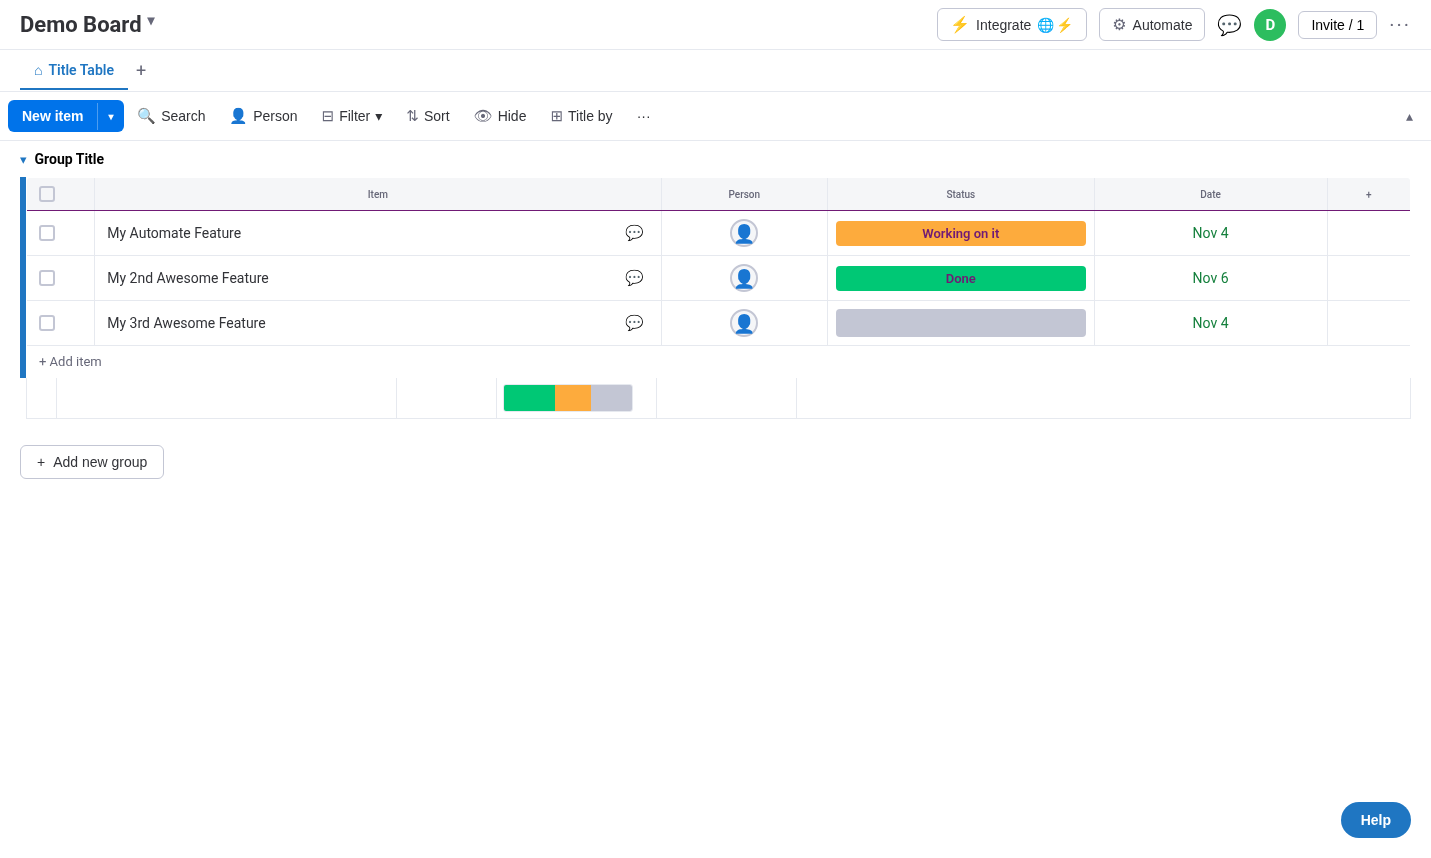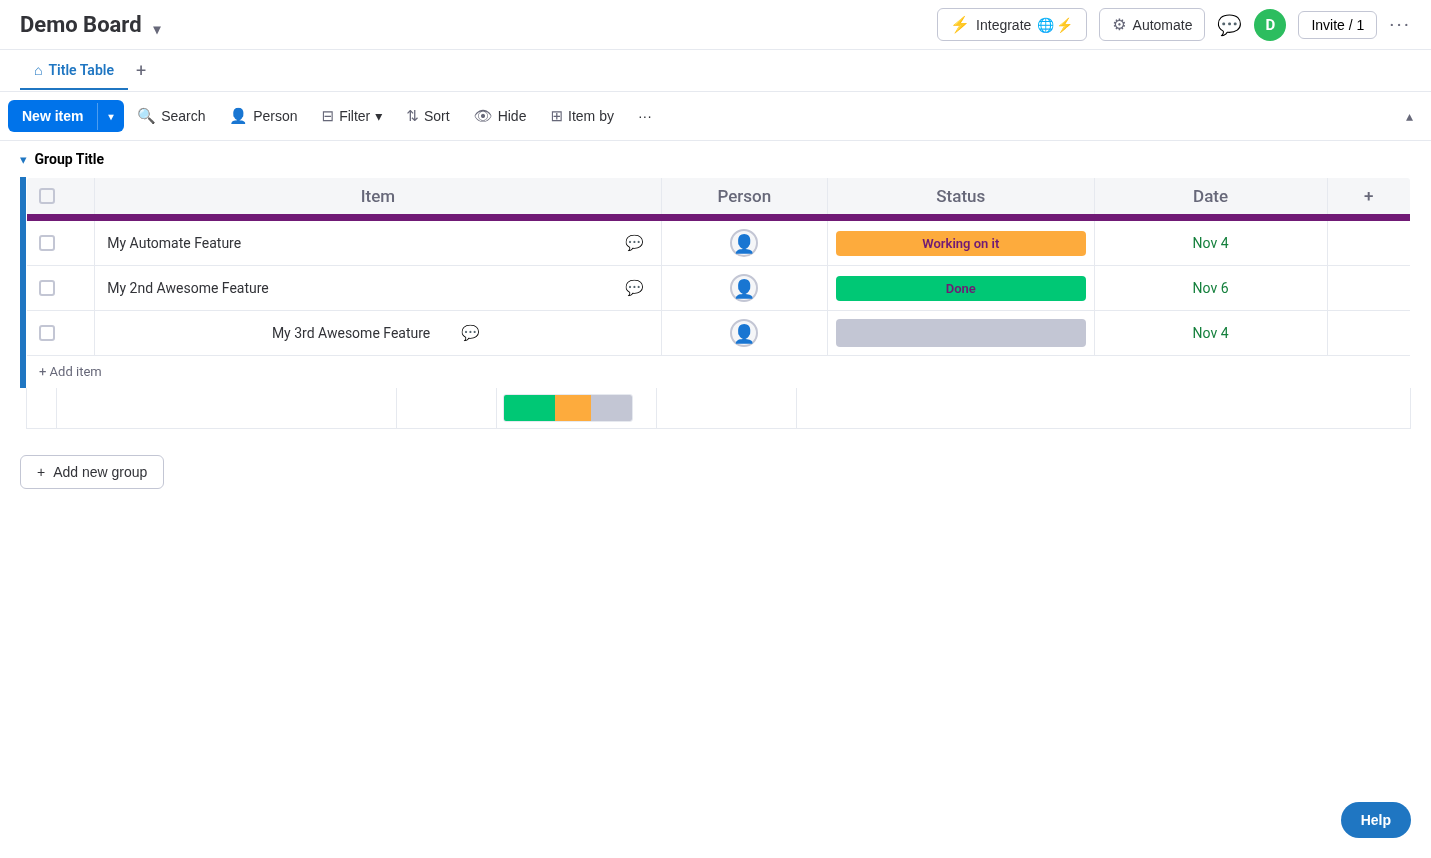--- a/index.html
+++ b/index.html
@@ -10,22 +10,22 @@
       display: flex;
       align-items: center;
       justify-content: space-between;
       padding: 8px 20px;
       border-bottom: 1px solid #e6e9ef;
     }
     .board-title {
       font-size: 22px;
       font-weight: 700;
       display: flex;
-      align-items: flex-end;
-      gap: 12px;
+      align-items: flex-start;
+      gap: 6px;
       cursor: pointer;
     }
     .board-title-chevron { color: #676879; font-size: 14px; }
     .header-right {
       display: flex;
       align-items: center;
       gap: 12px;
     }
     .header-btn {
       display: flex;
@@ -154,24 +154,24 @@
       border-collapse: collapse;
       border: 1px solid #e6e9ef;
       border-radius: 4px;
       overflow: hidden;
     }
     .data-table th {
       background: #f5f6f8;
       padding: 8px 12px;
       text-align: center;
       font-weight: 500;
-      font-size: 17px;
+      font-size: 10px;
       color: #676879;
       border-right: 1px solid #e6e9ef;
-      border-bottom: 7px solid #701a75;
+      border-bottom: 1px solid #701a75;
     }
     .data-table th.item-col { text-align: center; width: 340px; }
     .data-table th.person-col { width: 100px; }
     .data-table th.status-col { width: 160px; }
     .data-table th.date-col { width: 140px; }
     .data-table th.add-col { width: 50px; border-right: none; }
     .data-table td {
       padding: 8px 12px;
       border-right: 1px solid #e6e9ef;
       border-bottom: 1px solid #e6e9ef;
@@ -354,21 +354,21 @@
   <button class="tool-btn">
     <span class="tool-icon">⇅</span>
     <span>Sort</span>
   </button>
   <button class="tool-btn">
     <span class="tool-icon">👁</span>
     <span>Hide</span>
   </button>
   <button class="tool-btn">
     <span class="tool-icon">⊞</span>
-    <span>Item by</span>
+    <span>Title by</span>
   </button>
   <button class="tool-btn">
     <span>···</span>
   </button>
   <div class="toolbar-spacer"></div>
   <button class="collapse-btn">
     <span>▴</span>
   </button>
 </div>
 
@@ -435,21 +435,21 @@
                 <span class="status-badge status-done">Done</span>
               </td>
               <td class="date-cell" style="border-right: 1px solid rgb(230, 233, 239); border-bottom: 1px solid rgb(230, 233, 239);">Nov 6</td>
               <td class="add-col-cell" style="border-bottom: 1px solid rgb(230, 233, 239);"></td>
             </tr>
             <tr>
               <td class="row-checkbox-cell">
                 <div class="checkbox"></div>
               </td>
               <td style="border-right: 1px solid rgb(230, 233, 239); border-bottom: 1px solid rgb(230, 233, 239);">
-                <div style="display: flex; align-items: center; justify-content: center; gap: 27px;">
+                <div style="display: flex; align-items: center; justify-content: space-between; gap: 27px;">
                   <span class="item-name">My 3rd Awesome Feature</span>
                   <span class="chat-icon-cell">💬</span>
                 </div>
               </td>
               <td class="person-cell" style="border-right: 1px solid rgb(230, 233, 239); border-bottom: 1px solid rgb(230, 233, 239);"><div class="person-avatar">👤</div></td>
               <td style="border-right: 1px solid rgb(230, 233, 239); border-bottom: 1px solid rgb(230, 233, 239); padding: 6px 8px;">
                 <span class="status-badge status-empty"></span>
               </td>
               <td class="date-cell" style="border-right: 1px solid rgb(230, 233, 239); border-bottom: 1px solid rgb(230, 233, 239);">Nov 4</td>
               <td class="add-col-cell" style="border-bottom: 1px solid rgb(230, 233, 239);"></td>

